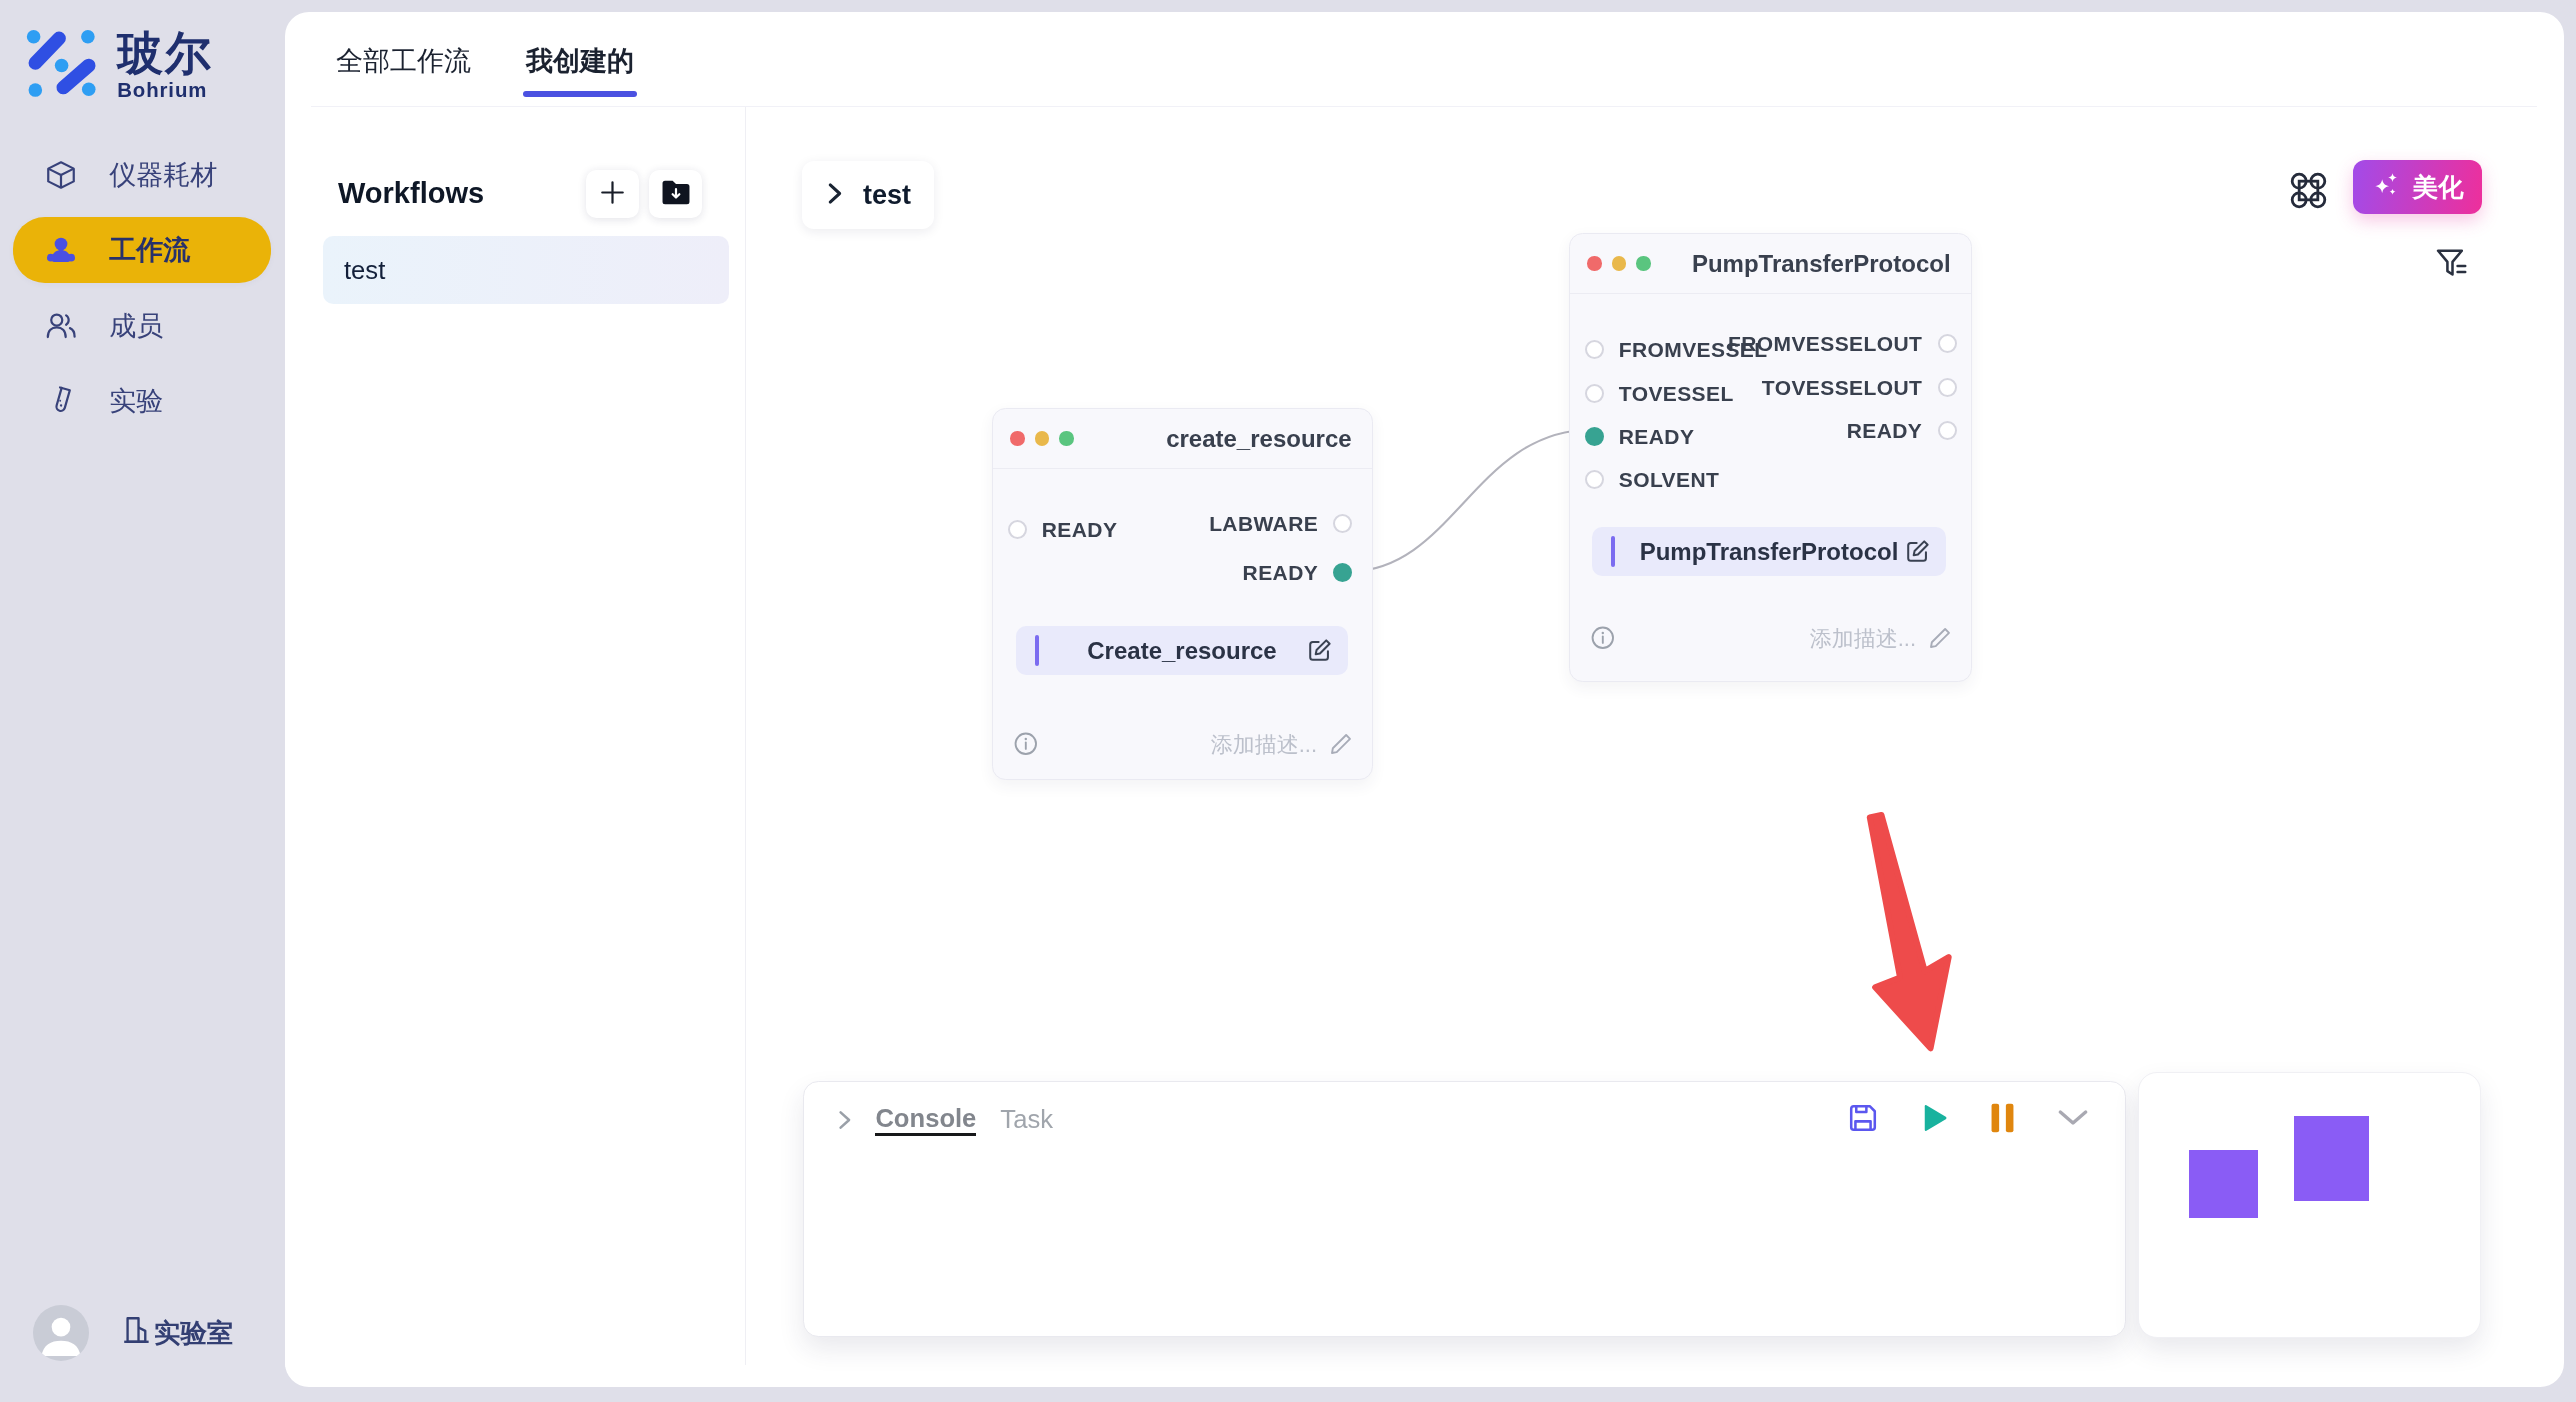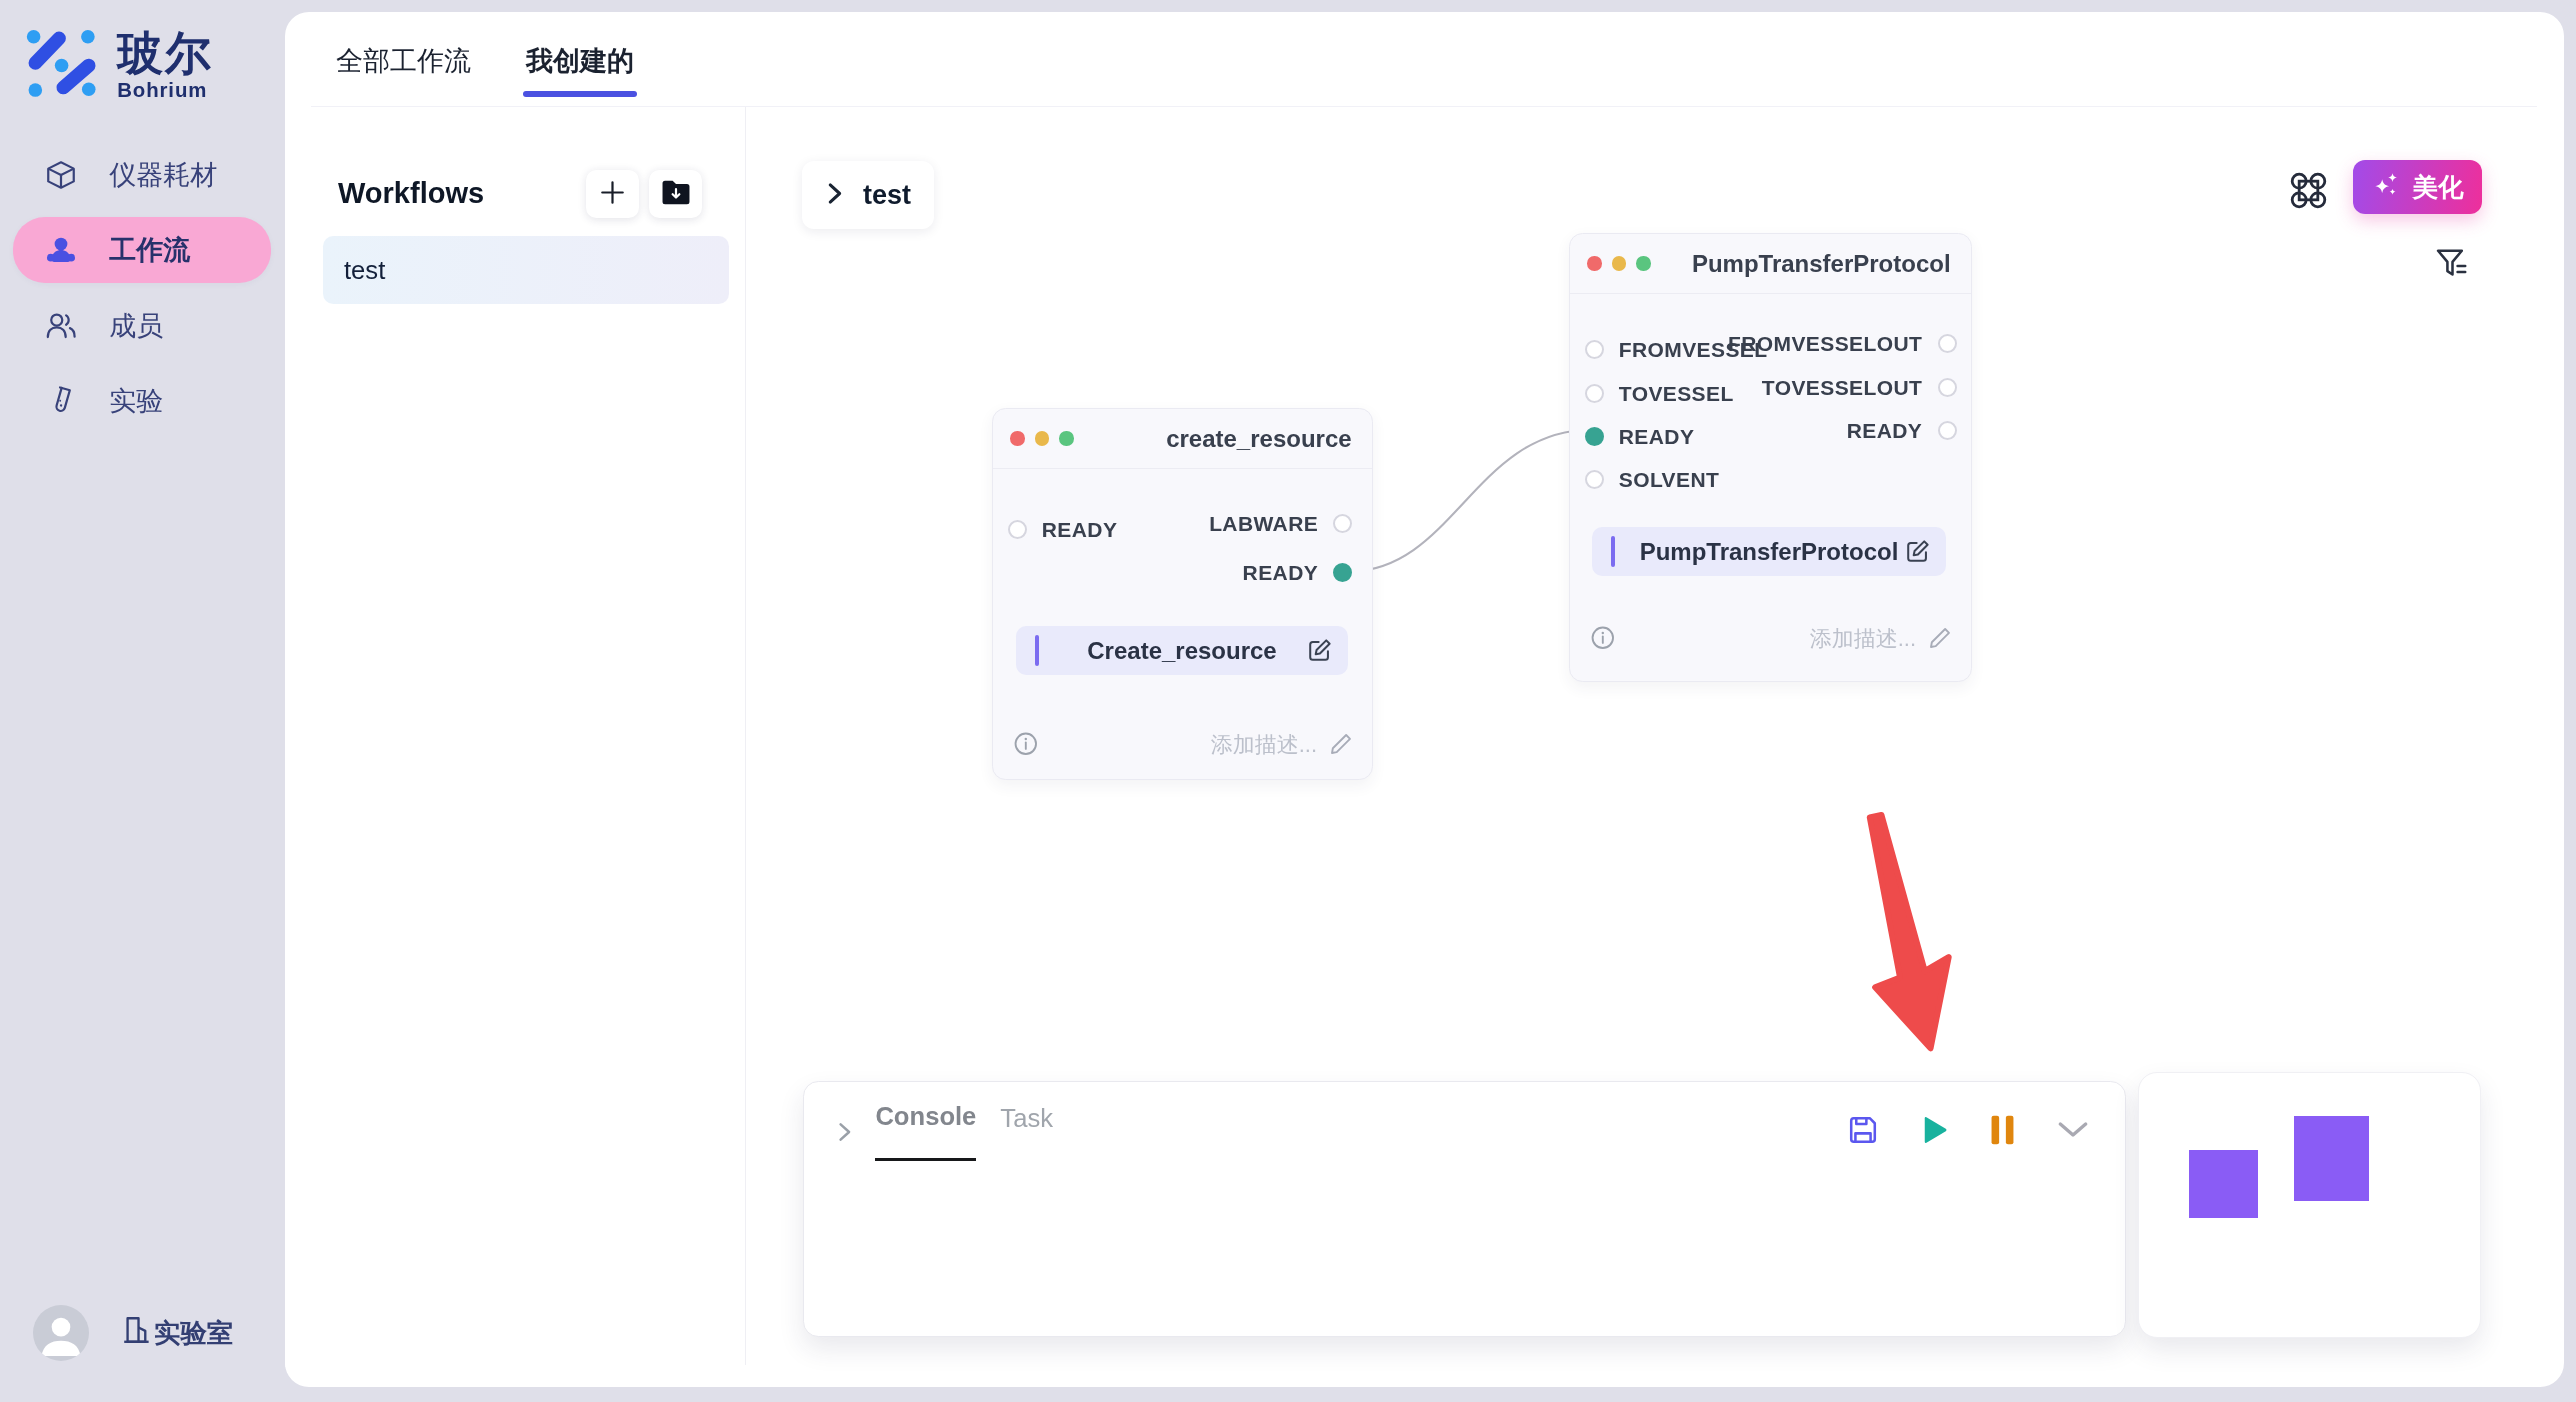--- a/index.html
+++ b/index.html
@@ -15,21 +15,21 @@
   
   .sidebar { position:absolute; left:0; top:0; width:285px; height:1402px; background:#DFDFE9; }
   .logo-wrap { position:absolute; left:25.6px; top:29px; display:flex; align-items:flex-start; gap:13.6px; }
   .logo-text-zh { font-size:46px; font-weight:700; color:#1F2F6E; line-height:1.05; letter-spacing:1.7px; }
   .logo-text-en { font-size:20.4px; font-weight:700; color:#1F2F6E; letter-spacing:0.9px; margin-top:1.7px; }
   .nav { position:absolute; left:12.8px; top:142px; width:258px; display:flex; flex-direction:column; gap:9.4px; }
   .nav-item {
     height:66px; display:flex; align-items:center; padding-left:31.5px; gap:31px;
     border-radius:32px; color:#38427A; font-size:27px; font-weight:500; cursor:pointer;
   }
-  .nav-item.active { background:#f9a8d4; color:#27316B; font-weight:700; box-shadow:0 1.7px 6.8px rgba(40,40,90,.04); }
+  .nav-item.active { background:#eab308; color:#27316B; font-weight:700; box-shadow:0 1.7px 6.8px rgba(40,40,90,.04); }
   .nav-icon { width:34px; height:34px; flex:0 0 34px; display:flex; align-items:center; justify-content:center; }
   .user-area { position:absolute; left:33px; bottom:41px; width:239px; display:flex; align-items:center; gap:31px; }
   .avatar { width:56px; height:56px; border-radius:50%; background:#C9CCD6; overflow:hidden; position:relative; }
   .workspace { display:flex; align-items:center; gap:2px; color:#333F73; font-size:26.4px; font-weight:600; }
 
   
   .main-card {
     position:absolute; left:285px; top:12px; width:2279px; height:1375px;
     background:#FFFFFF; border-radius:24px; overflow:hidden;
   }
@@ -113,21 +113,21 @@
 
   
   .console-panel {
     position:absolute; left:518px; top:1069px; width:1323px; height:256px;
     background:#fff; border:0.9px solid #E9E9EF; border-radius:15.3px;
     box-shadow:0 12px 25.6px rgba(40,40,80,.10);
   }
   .console-header { display:flex; align-items:center; padding:20.4px 34px 0 29px; }
   .console-collapse { width:22px; height:22px; margin-right:20.4px; cursor:pointer; }
   .console-tabs { display:flex; gap:24px; align-items:center; }
-  .console-tab { font-size:25.6px; color:#A0A5AC; padding-bottom:27px; cursor:pointer; }
+  .console-tab { font-size:25.6px; color:#A0A5AC; padding-bottom:0; cursor:pointer; }
   .console-tab.active { color:#82868D; font-weight:700; border-bottom:3.4px solid #17181A; }
   .console-actions { margin-left:auto; display:flex; align-items:center; gap:39px; }
   .console-actions > * { cursor:pointer; }
 
   
   .minimap {
     position:absolute; left:1853px; top:1060px; width:343px; height:266px;
     background:#fff; border:0.9px solid #F0F0F4; border-radius:19px;
     box-shadow:0 12px 25.6px rgba(40,40,80,.10);
   }

